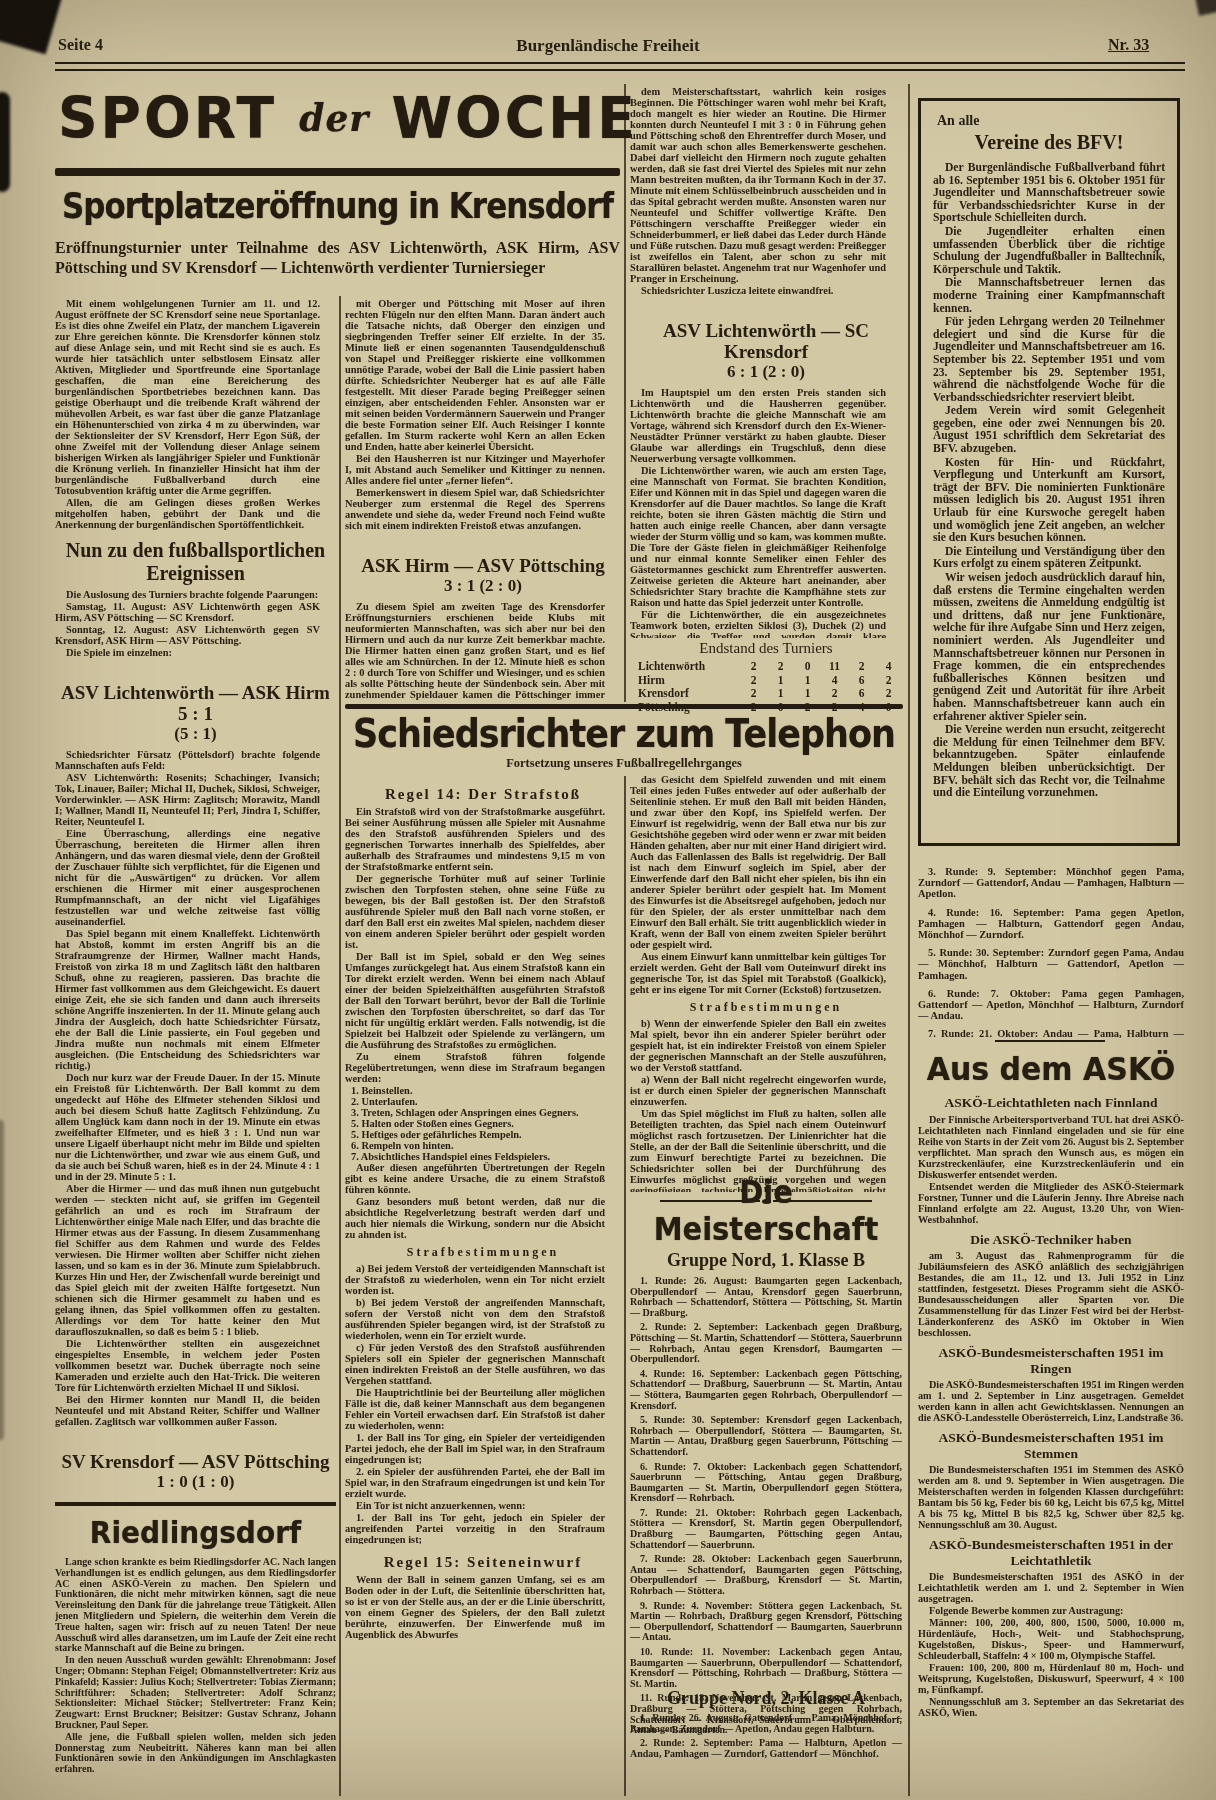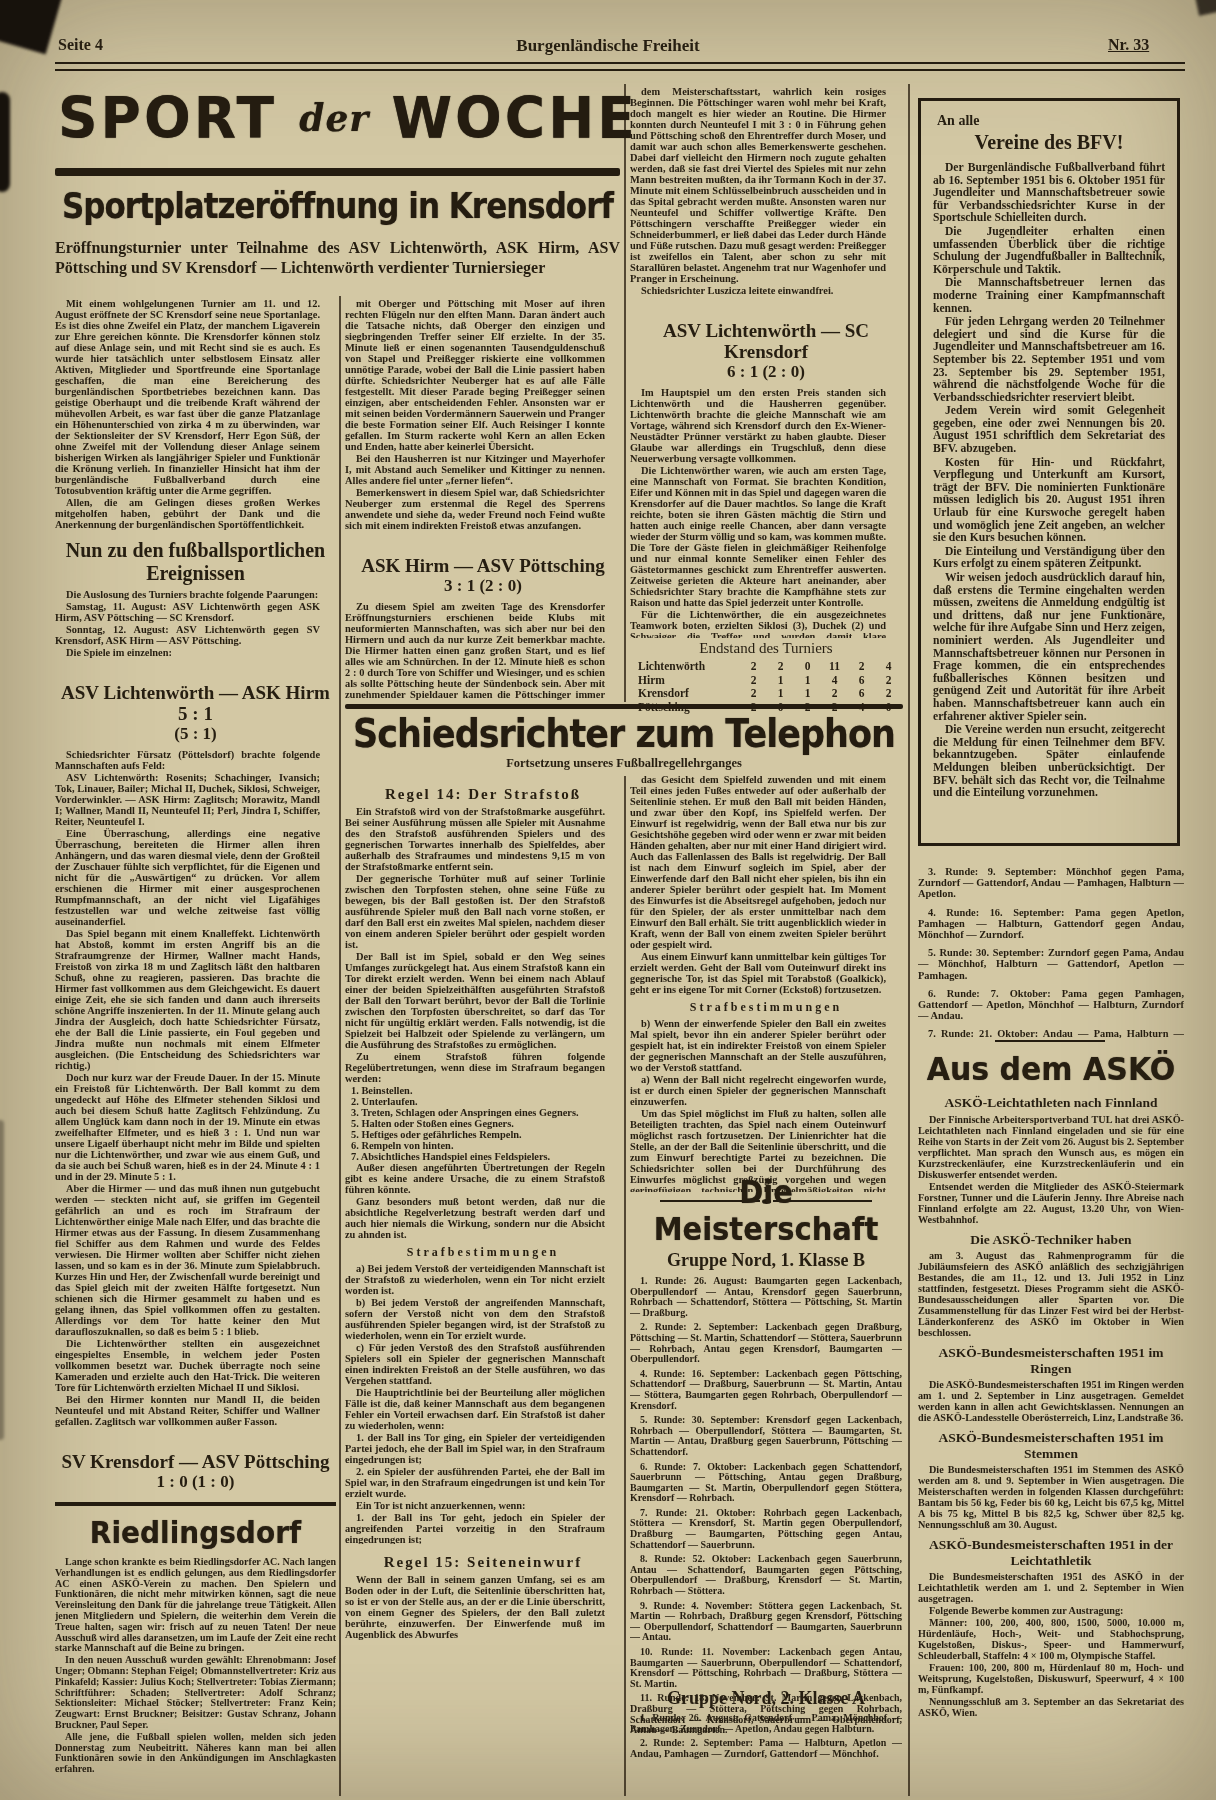--- a/index.html
+++ b/index.html
@@ -301,21 +301,21 @@
   <div class="champ">
     <div class="chead">Die Meisterschaft</div>
     <div class="ghead">Gruppe Nord, 1. Klasse B</div>
     <div>
         <p>1. Runde: 26. August: Baumgarten gegen Lackenbach, Oberpullendorf — Antau, Krensdorf gegen Sauerbrunn, Rohrbach — Schattendorf, Stöttera — Pöttsching, St. Martin — Draßburg.</p>
         <p>2. Runde: 2. September: Lackenbach gegen Draßburg, Pöttsching — St. Martin, Schattendorf — Stöttera, Sauerbrunn — Rohrbach, Antau gegen Krensdorf, Baumgarten — Oberpullendorf.</p>
         <p>4. Runde: 16. September: Lackenbach gegen Pöttsching, Schattendorf — Draßburg, Sauerbrunn — St. Martin, Antau — Stöttera, Baumgarten gegen Rohrbach, Oberpullendorf — Krensdorf.</p>
         <p>5. Runde: 30. September: Krensdorf gegen Lackenbach, Rohrbach — Oberpullendorf, Stöttera — Baumgarten, St. Martin — Antau, Draßburg gegen Sauerbrunn, Pöttsching — Schattendorf.</p>
         <p>6. Runde: 7. Oktober: Lackenbach gegen Schattendorf, Sauerbrunn — Pöttsching, Antau gegen Draßburg, Baumgarten — St. Martin, Oberpullendorf gegen Stöttera, Krensdorf — Rohrbach.</p>
         <p>7. Runde: 21. Oktober: Rohrbach gegen Lackenbach, Stöttera — Krensdorf, St. Martin gegen Oberpullendorf, Draßburg — Baumgarten, Pöttsching gegen Antau, Schattendorf — Sauerbrunn.</p>
-        <p>8. Runde: 52. Oktober: Lackenbach gegen Sauerbrunn, Antau — Schattendorf, Baumgarten gegen Pöttsching, Oberpullendorf — Draßburg, Krensdorf — St. Martin, Rohrbach — Stöttera.</p>
+        <p>7. Runde: 28. Oktober: Lackenbach gegen Sauerbrunn, Antau — Schattendorf, Baumgarten gegen Pöttsching, Oberpullendorf — Draßburg, Krensdorf — St. Martin, Rohrbach — Stöttera.</p>
         <p>9. Runde: 4. November: Stöttera gegen Lackenbach, St. Martin — Rohrbach, Draßburg gegen Krensdorf, Pöttsching — Oberpullendorf, Schattendorf — Baumgarten, Sauerbrunn — Antau.</p>
         <p>10. Runde: 11. November: Lackenbach gegen Antau, Baumgarten — Sauerbrunn, Oberpullendorf — Schattendorf, Krensdorf — Pöttsching, Rohrbach — Draßburg, Stöttera — St. Martin.</p>
         <p>11. Runde: 18. November: St. Martin gegen Lackenbach, Draßburg — Stöttera, Pöttsching gegen Rohrbach, Schattendorf — Krensdorf, Sauerbrunn — Oberpullendorf, Antau — Baumgarten.</p>
       </div>
   </div>
   <div class="group2">
     <div class="ghead">Gruppe Nord, 2. Klasse A</div>
     <div>
         <p>1. Runde: 26. August: Gattendorf — Pama, Mönchhof — Pamhagen, Zurndorf — Apetlon, Andau gegen Halbturn.</p>
         <p>2. Runde: 2. September: Pama — Halbturn, Apetlon — Andau, Pamhagen — Zurndorf, Gattendorf — Mönchhof.</p>

